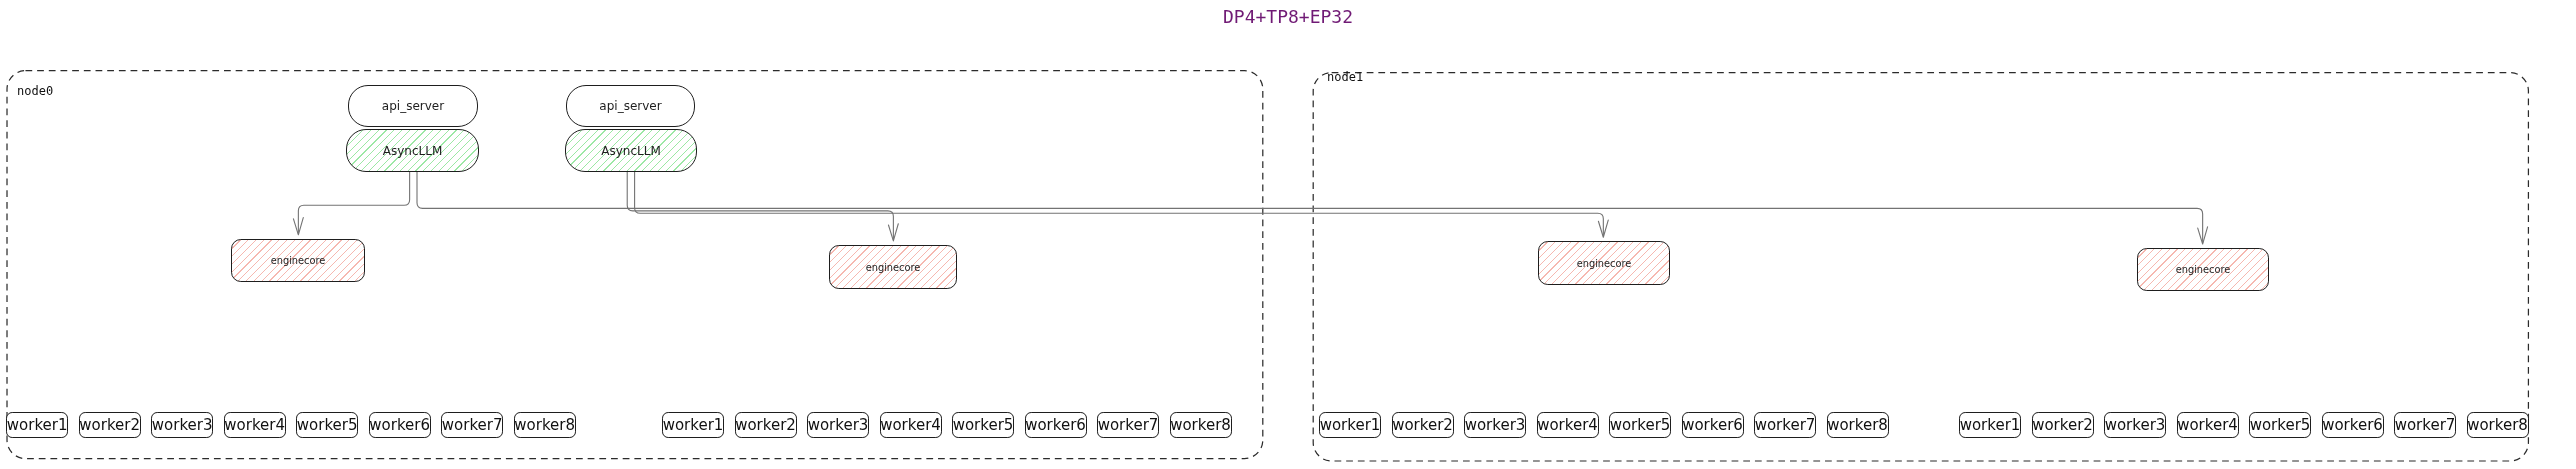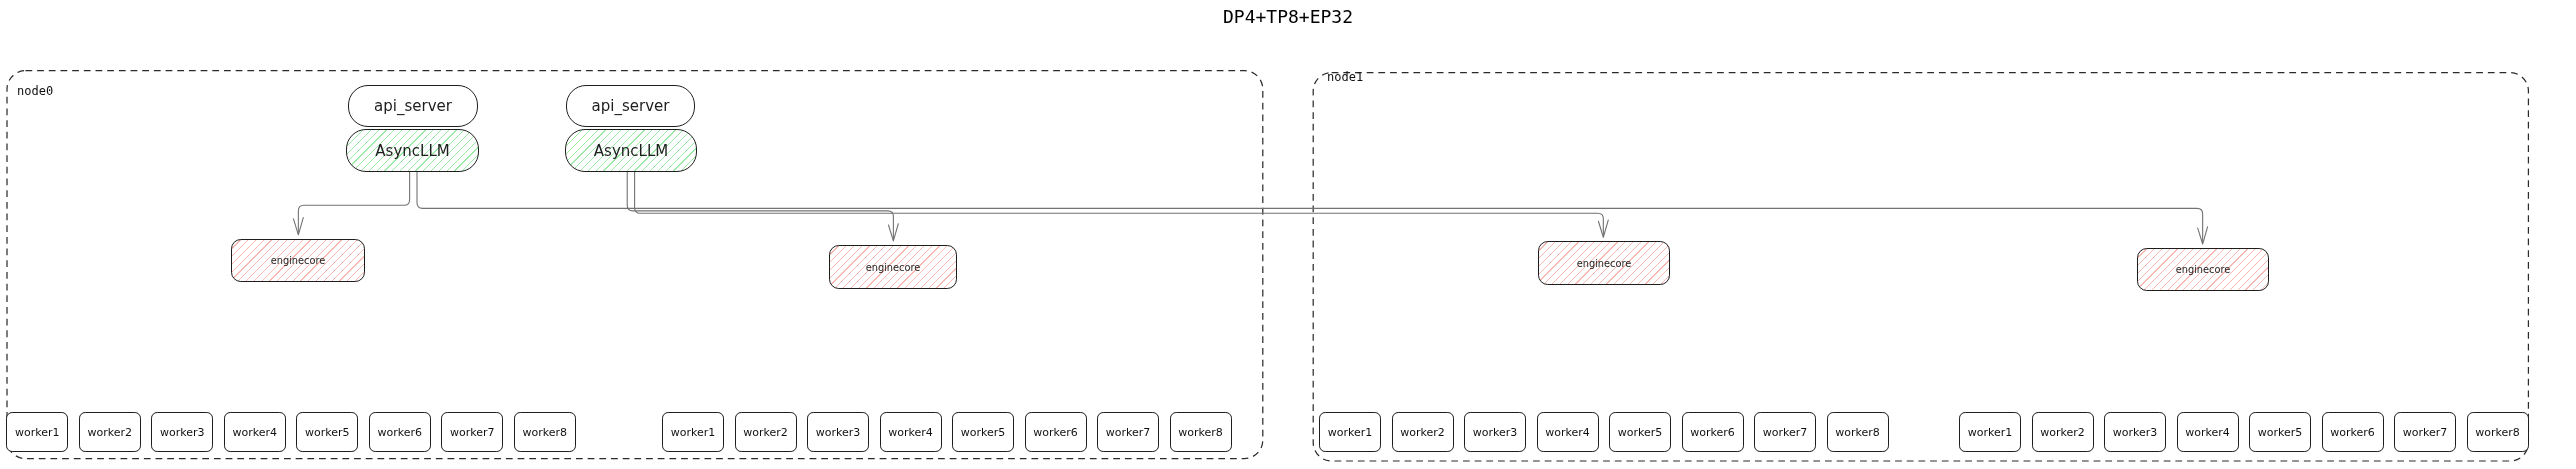--- a/index.html
+++ b/index.html
@@ -8,64 +8,64 @@
     width:2576px;height:469px;
     background:#ffffff;
     font-family:"DejaVu Sans","Liberation Sans",sans-serif;
     color:#1e1e1e;
     overflow:hidden;
   }
   .title{
     position:absolute;left:0;right:0;top:6.2px;
     text-align:center;
     font-family:"DejaVu Sans Mono","Liberation Mono",monospace;
-    font-size:18px;font-weight:500;color:#000000;
+    font-size:18px;font-weight:500;color:#701a75;
   }
   .layer{position:absolute;left:0;top:0;}
   .node-rect{
     fill:none;stroke:#2b2b2b;stroke-width:2;
     stroke-dasharray:11 8;
   }
   .connector{fill:none;stroke:#737373;stroke-width:1.8;stroke-linecap:round;stroke-linejoin:round;}
   .node-label{
     position:absolute;
     font-family:"DejaVu Sans Mono","Liberation Mono",monospace;
     font-size:12px;font-weight:500;color:#111111;
   }
   .box{
     position:absolute;
     box-sizing:border-box;
     border:1.5px solid #1e1e1e;
     background:#ffffff;
     display:flex;align-items:center;justify-content:center;
     text-align:center;
   }
-  .big{border-radius:20px;font-size:15px;}
+  .big{border-radius:20px;font-size:12px;}
   .engine{
     border-radius:9.8px;font-size:9.8px;
     background-color:#ffffff;
     background-image:repeating-linear-gradient(135deg,
       #f6b8b0 0px,#f6b8b0 0.9px,transparent 0.9px,transparent 5.5px);
   }
   .llm{
     background-color:#ffffff;
     background-image:repeating-linear-gradient(135deg,
       #9ce8a5 0px,#9ce8a5 0.9px,transparent 0.9px,transparent 5.5px);
   }
   .worker-row{
     position:absolute;top:412px;
     display:flex;gap:10.5px;
   }
   .worker{
     box-sizing:border-box;
-    width:62px;height:40px;
+    width:62px;height:26px;
     border:1.2px solid #1e1e1e;border-radius:6.2px;
     background:#ffffff;
     display:flex;align-items:center;justify-content:center;
-    font-size:11px;color:#111111;
+    font-size:15px;color:#111111;
     flex:0 0 auto;
   }
 </style>
 </head>
 <body>
 
 <div class="canvas">
 
   <div class="title">DP4+TP8+EP32</div>
 

